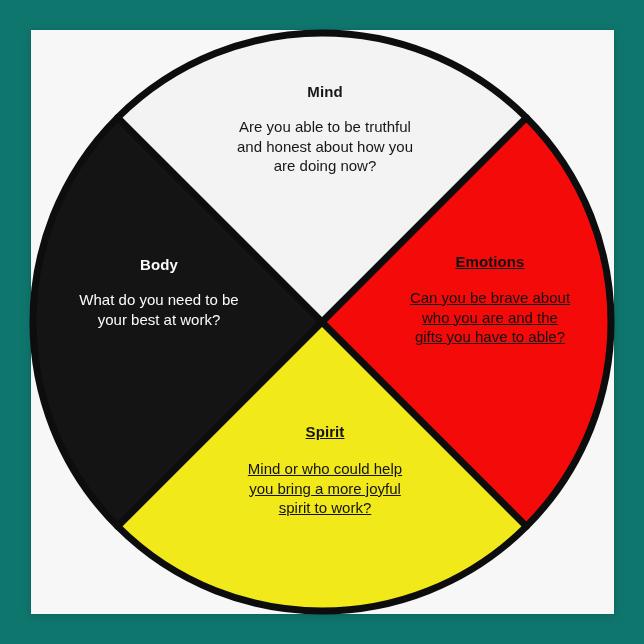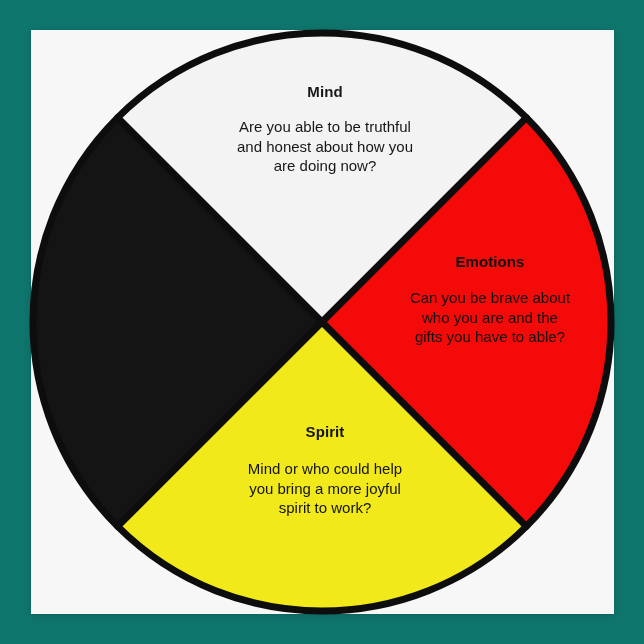--- a/index.html
+++ b/index.html
@@ -80,20 +80,21 @@
     left: 184px;
     top: 83px;
     width: 282px;
     color: #171717;
   }
   #q-emotions {
     left: 382px;
     top: 253px;
     width: 216px;
     color: #121212;
+    text-decoration: underline;
   }
   #q-spirit {
     left: 200px;
     top: 423px;
     width: 250px;
     color: #141414;
   }
   #q-body {
     left: 47px;
     top: 256px;
@@ -136,22 +137,27 @@
 are doing now?</p>
     </div>
 
     <div class="quadrant-text" id="q-emotions" style="color: rgb(18, 18, 18);">
       <p class="q-title">Emotions</p>
       <p class="q-body">Can you be brave about
 who you are and the
 gifts you have to able?</p>
     </div>
 
-    <div class="quadrant-text" id="q-spirit" style="color: rgb(20, 20, 20);">
+    <div class="quadrant-text" id="q-spirit" style="color: rgb(20, 20, 20); text-decoration: underline;">
       <p class="q-title">Spirit</p>
       <p class="q-body">Mind or who could help
 you bring a more joyful
 spirit to work?</p>
     </div>
 
+    <div class="quadrant-text" id="q-body" style="color: rgb(251, 251, 251);">
+      <p class="q-title">Body</p>
+      <p class="q-body">What do you need to be
+your best at work?</p>
+    </div>
 
   </div>
 </div>
 
 </body></html>

